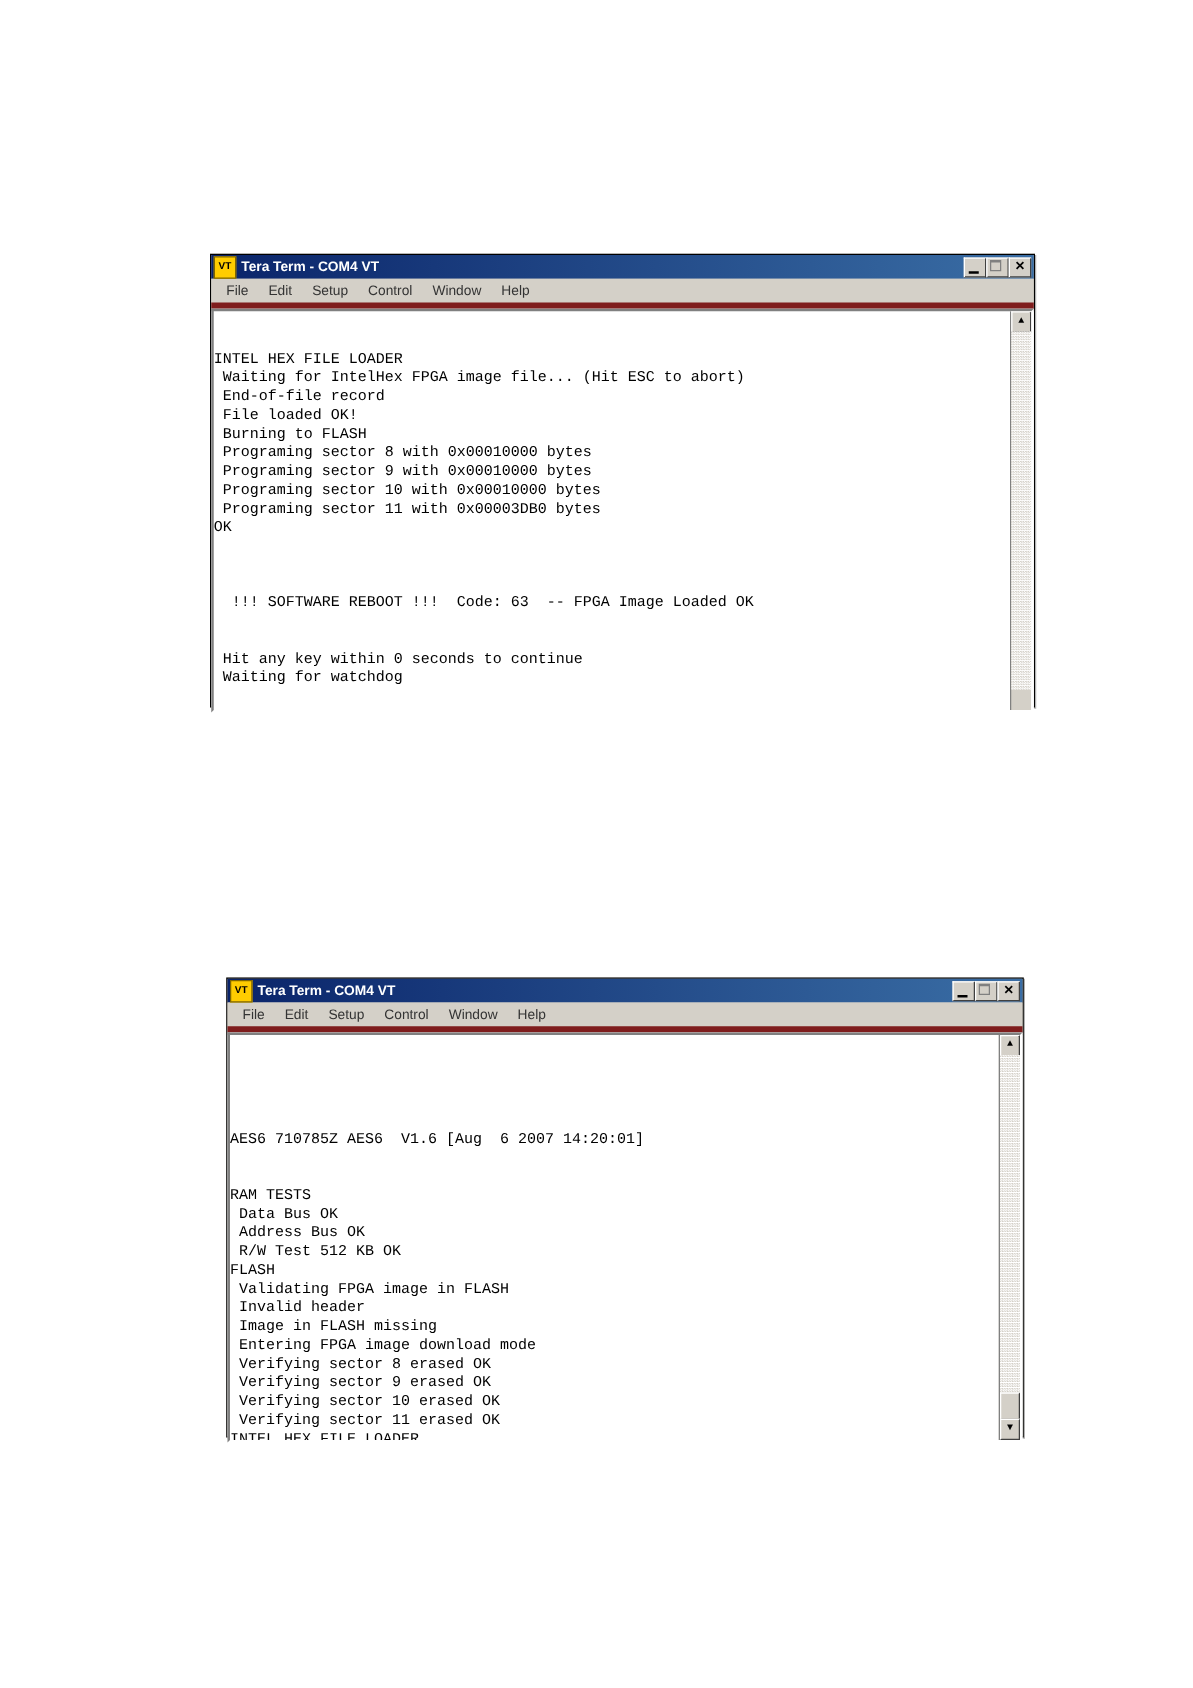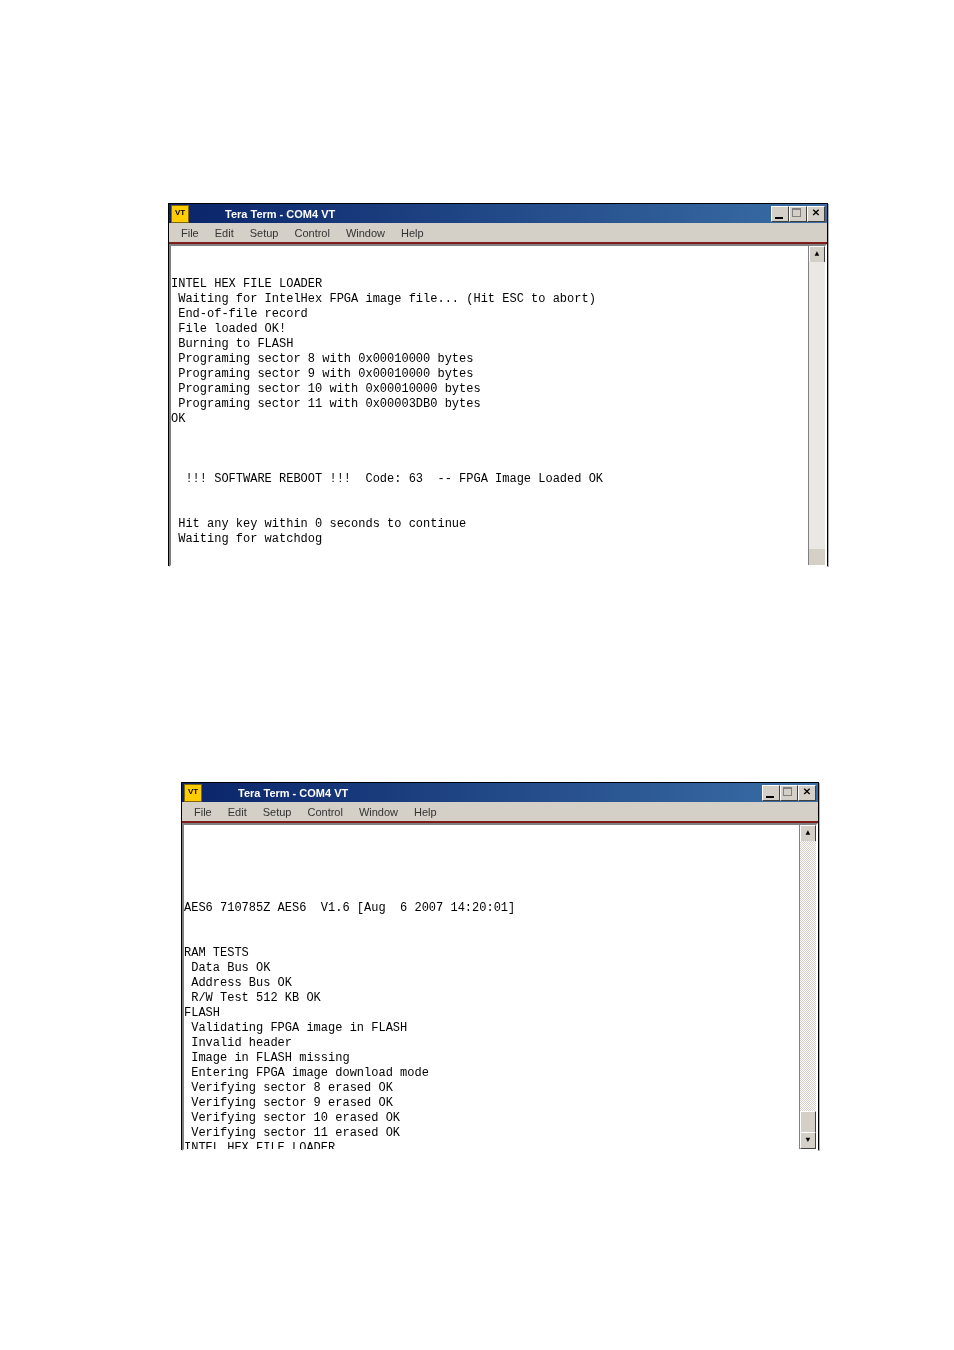--- a/index.html
+++ b/index.html
@@ -31,21 +31,20 @@
     }
     .titlebar {
       height: 19px;
       background: linear-gradient(to right, #0a246a, #3a6ea5);
       color: #ffffff;
       display: flex;
       align-items: center;
       padding: 0 2px;
       font-size: 11px;
       font-weight: bold;
-      gap: 32px;
     }
     .titlebar-icon {
       width: 16px;
       height: 16px;
       background: #ffcc00;
       border: 1px solid #806600;
       margin-right: 4px;
       display: inline-block;
       font-size: 8px;
       line-height: 14px;
@@ -100,21 +99,21 @@
       font-size: 10px;
     }
     .menubar {
       height: 19px;
       background: #d4d0c8;
       display: flex;
       align-items: center;
       padding: 0 4px;
       font-size: 11px;
       color: #333333;
-      border-bottom: 2px solid #7f1d1d;
+      border-bottom: 5px solid #7f1d1d;
     }
     .menu-item {
       padding: 2px 8px;
       cursor: pointer;
     }
     .terminal {
       background: #ffffff;
       font-family: "Courier New", monospace;
       font-size: 12px;
       line-height: 15px;

